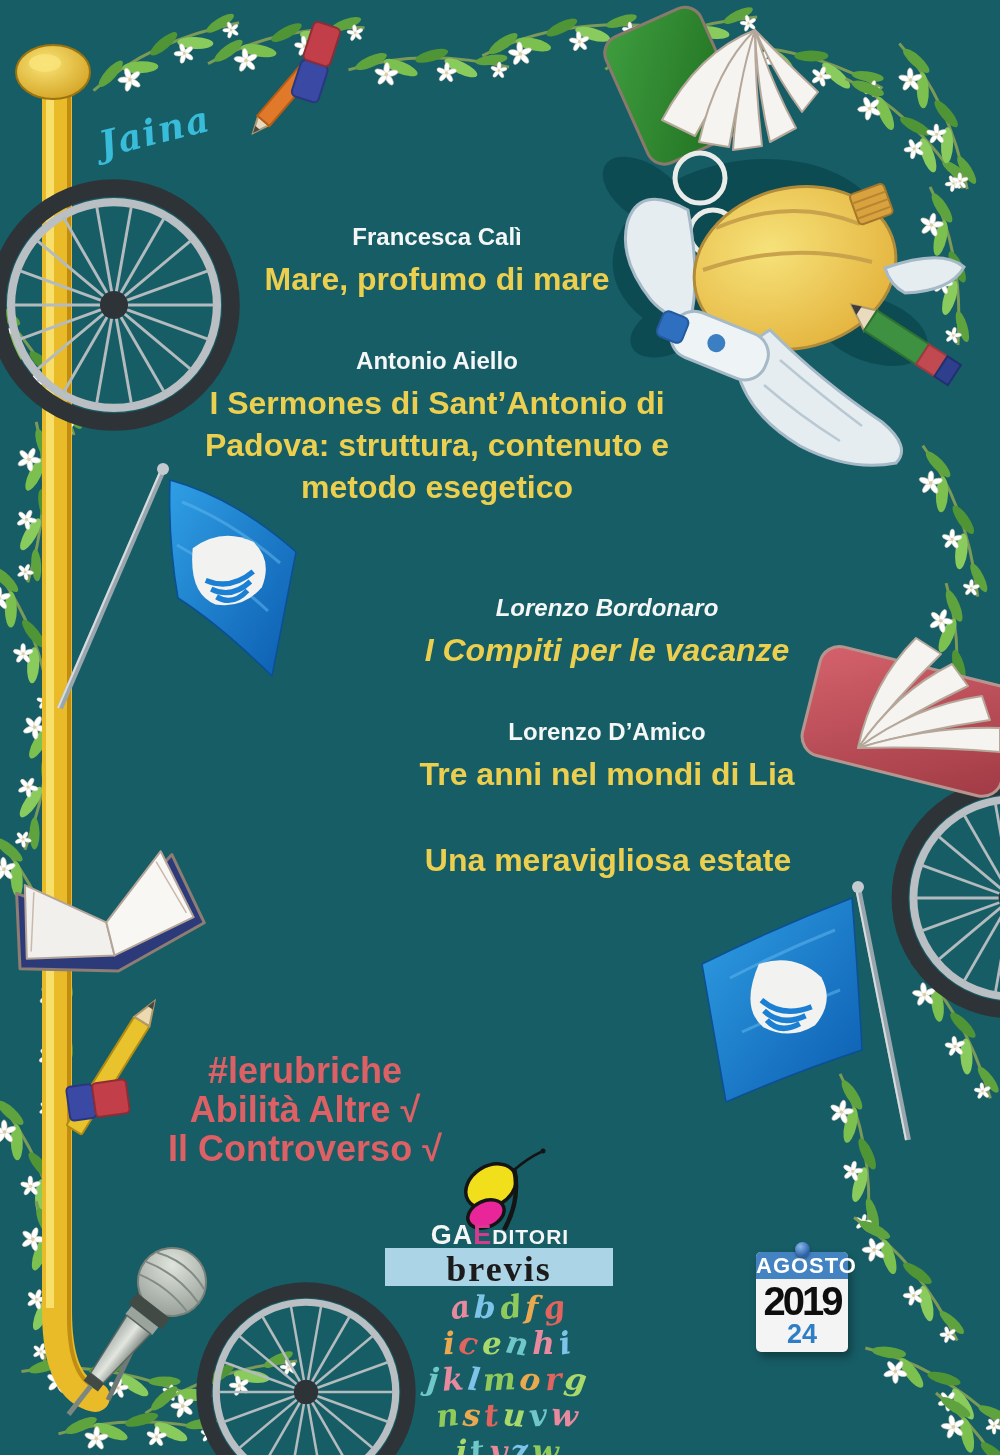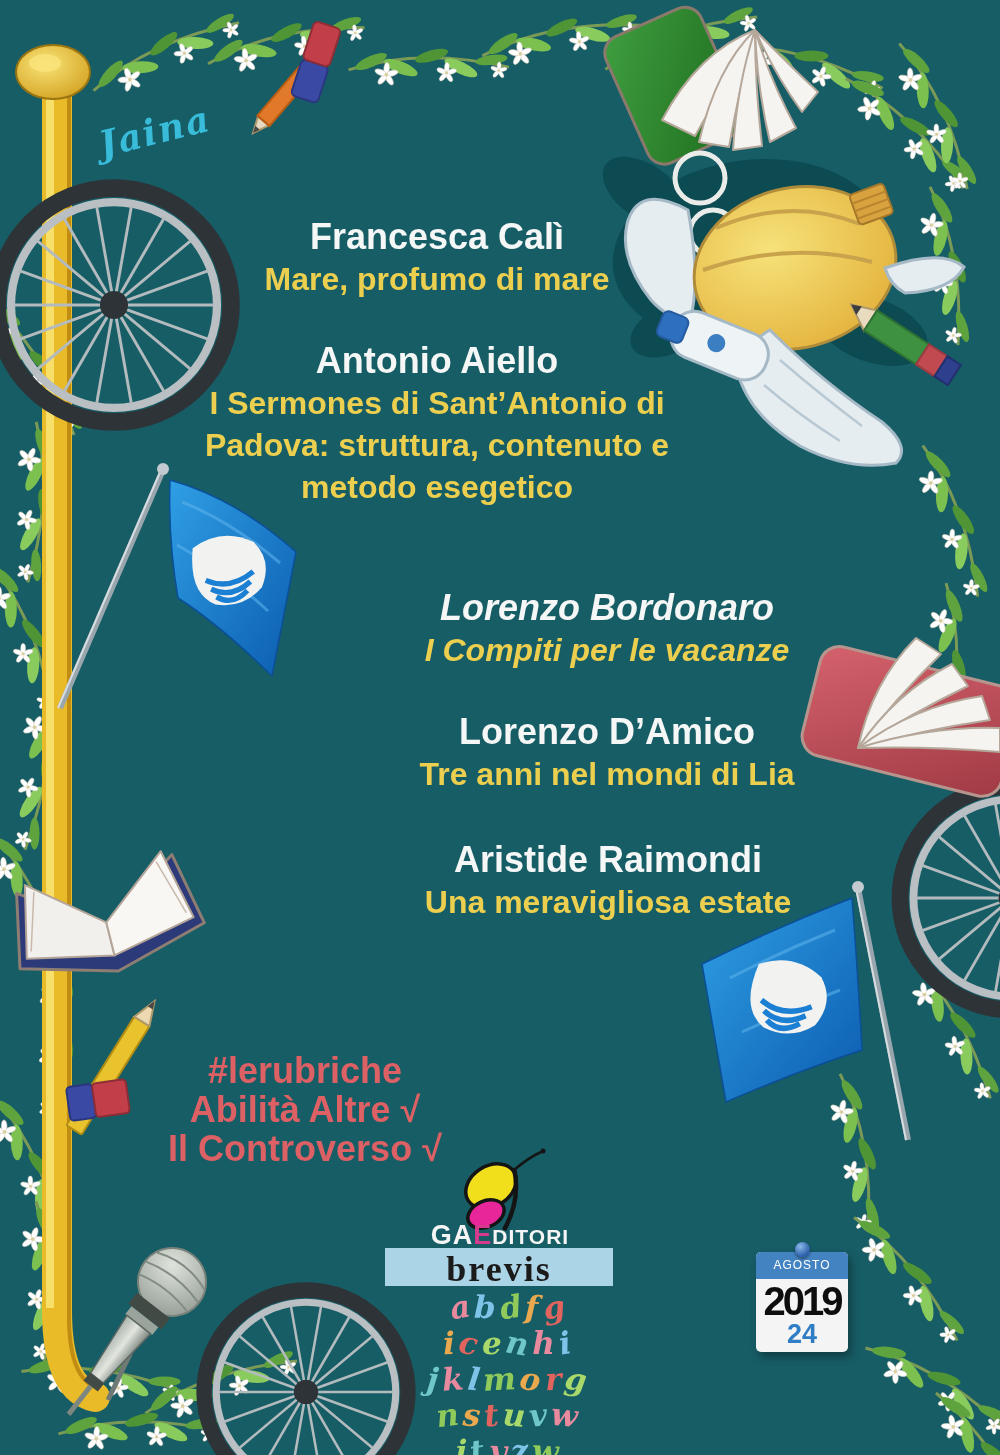--- a/index.html
+++ b/index.html
@@ -2,21 +2,21 @@
 <html><head>
 <meta charset="utf-8">
 <style>
   * { margin:0; padding:0; box-sizing:border-box; }
   html,body { background:#0b343a; }
   .poster { position:relative; width:1000px; height:1455px; background:#175d66; overflow:hidden;
             font-family:"Liberation Sans", sans-serif; }
   svg.deco { position:absolute; left:0; top:0; z-index:1; }
 
   .txt { position:absolute; z-index:3; text-align:center; font-weight:bold; }
-  .entry .author { color:#f4f7f6; font-size:36px; line-height:42px; }
+  .entry .author { color:#f4f7f6; font-size:24px; line-height:42px; }
   .entry .title  { color:#eccf4e; font-size:32px; line-height:42px; }
   .e1 { left:137px; top:216px;  width:600px; }
   .e2 { left:107px; top:340px;  width:660px; }
   .e3 { left:307px; top:587px;  width:600px;font-style:italic; }
   .e4 { left:307px; top:711px;  width:600px; }
   .e5 { left:308px; top:839px;  width:600px; }
 
   .sig { position:absolute; left:98px; top:110px; z-index:3; transform:rotate(-14deg);
          color:#38bcd9; font-size:36px; font-style:italic; font-weight:bold;
          font-family:"DejaVu Serif", serif; letter-spacing:2px; }
@@ -39,21 +39,21 @@
   .abc-row { line-height:30px; white-space:nowrap; }
   .abc-row span { display:inline-block; font-size:31px; margin:0 2px; }
 
   .calendar { position:absolute; left:756px; top:1252px; width:92px; height:100px; z-index:3;
               background:#f4f4f4; border-radius:5px; text-align:center;
               box-shadow:3px 5px 9px rgba(0,0,0,0.35); }
   .cal-pin { position:absolute; left:39px; top:-10px; width:15px; height:15px; border-radius:50%;
              background:radial-gradient(circle at 35% 30%, #8ab8ea, #2a5fa8 70%);
              box-shadow:0 2px 3px rgba(0,0,0,0.4); }
   .cal-month { height:27px; background:#4483c2; border-radius:5px 5px 0 0; color:#fff;
-               font-weight:normal; font-size:12px; line-height:27px; letter-spacing:1px; }
+               font-weight:bold; font-size:22px; line-height:27px; letter-spacing:1px; }
   .cal-year { font-size:40px; font-weight:bold; color:#0e0e0e; letter-spacing:-3px; line-height:44px; }
   .cal-day  { font-size:27px; font-weight:bold; color:#2e7dc5; line-height:27px; margin-top:-2px; }
 </style>
 </head>
 <body>
 
 <div class="poster">
 
   <svg class="deco" width="1000" height="1455" viewBox="0 0 1000 1455">
     <defs>
@@ -323,21 +323,20 @@
     <div class="author">Lorenzo Bordonaro</div>
     <div class="title">I Compiti per le vacanze</div>
   </div>
 
   <div class="txt entry e4">
     <div class="author">Lorenzo D’Amico</div>
     <div class="title">Tre anni nel mondi di Lia</div>
   </div>
 
   <div class="txt entry e5">
-    <div class="author">Aristide Raimondi</div>
     <div class="title">Una meravigliosa estate</div>
   </div>
 
   <div class="txt rubriche">
     <div>#lerubriche</div>
     <div>Abilità Altre √</div>
     <div>Il Controverso √</div>
   </div>
 
   <div class="ganame">

